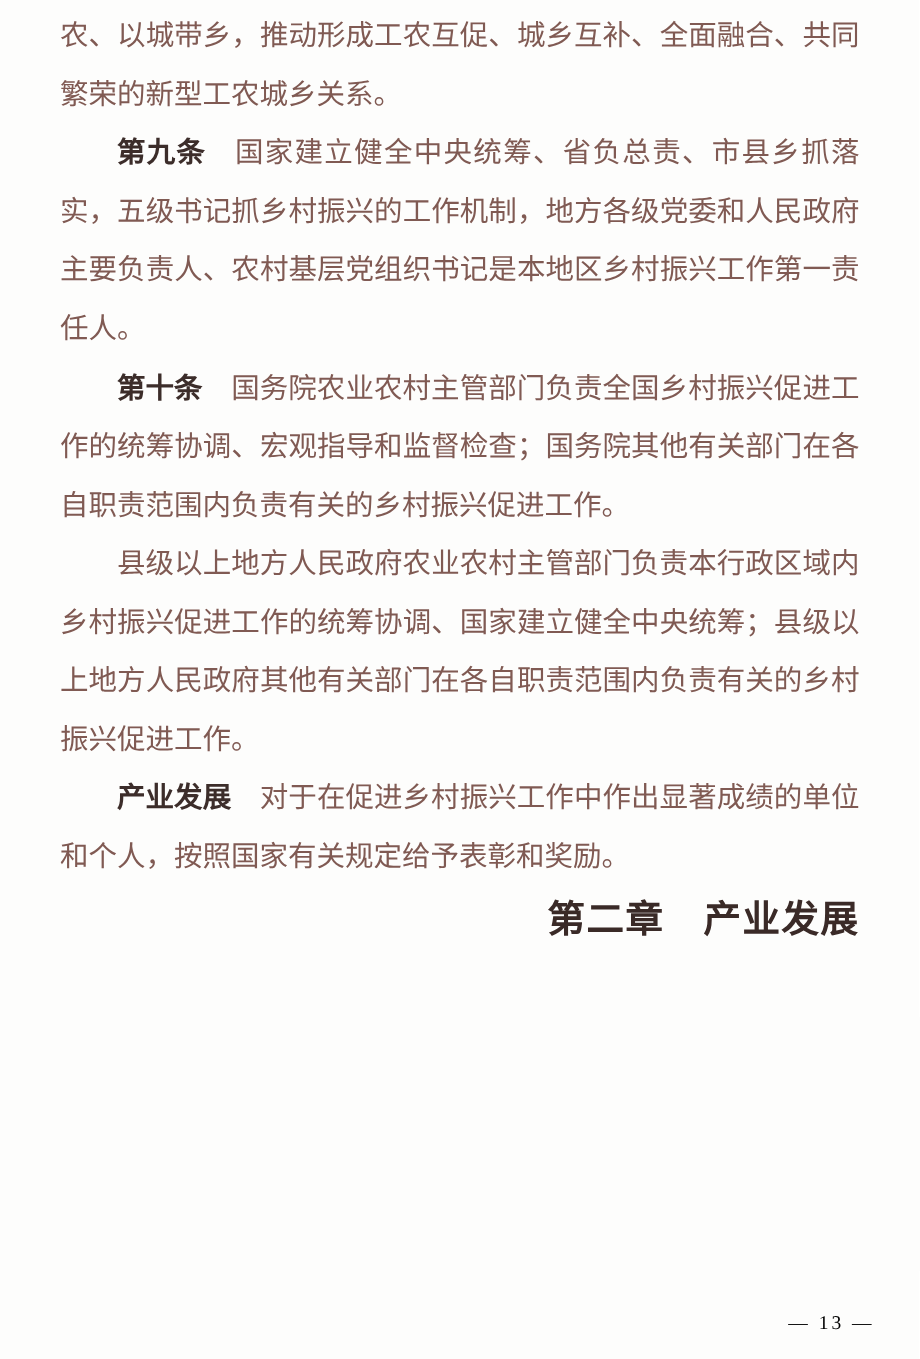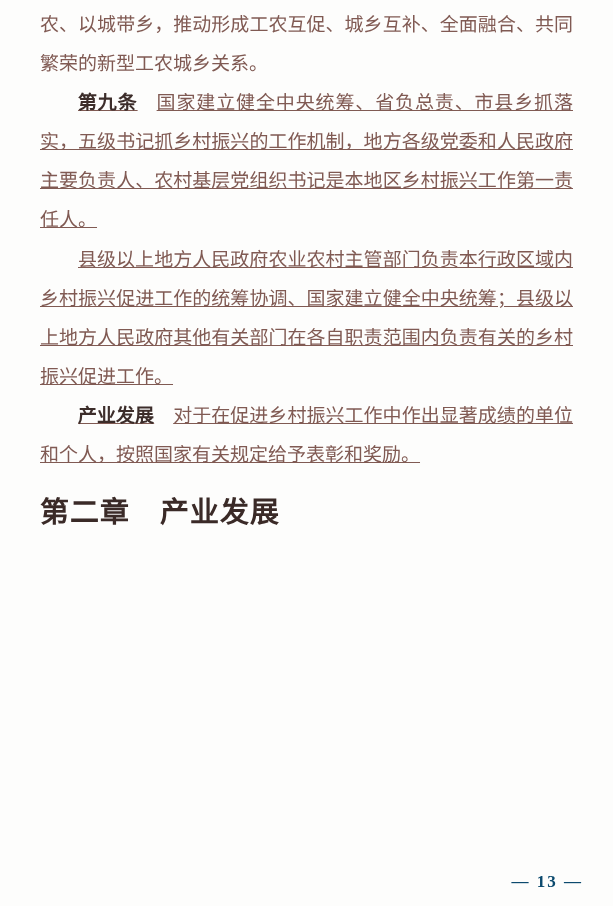--- a/index.html
+++ b/index.html
@@ -27,60 +27,59 @@
     font-size: 19px;
     line-height: 39.1px;
     text-align: justify;
     word-break: break-all;
   }
   .content p {
     margin: 0;
   }
   p.indent {
     text-indent: 2em;
-    text-decoration: underline;
   }
   .term {
     font-weight: bold;
     color: #3c2d2a;
     margin-right: 1em;
   }
   h2.chapter {
-    margin: 19px 0 23px 0;
-    text-align: left;
+    margin: 3px 0 23px 0;
+    text-align: right;
     text-indent: 0;
-    font-size: 29px;
+    font-size: 25px;
     font-weight: bold;
     line-height: 39px;
     color: #3a2a27;
     letter-spacing: 1px;
   }
   .page-number {
     position: absolute;
     right: 30px;
     bottom: 13px;
-    font-size: 17px;
+    font-size: 13px;
     line-height: 22px;
-    color: #0c4a6e;
+    color: #000000;
     letter-spacing: 2px;
     font-family: "Liberation Serif", serif;
-    font-weight: bold;
   }
 </style>
 </head>
 <body>
 
 <div class="page">
   <div class="content">
 
     <p>农、以城带乡，推动形成工农互促、城乡互补、全面融合、共同繁荣的新型工农城乡关系。</p>
 
     <p class="indent"><span class="term">第九条</span><span>国家建立健全中央统筹、省负总责、市县乡抓落实，五级书记抓乡村振兴的工作机制，地方各级党委和人民政府主要负责人、农村基层党组织书记是本地区乡村振兴工作第一责任人。</span></p>
 
 
+    <p class="indent"><span class="term">第十条</span><span>国务院农业农村主管部门负责全国乡村振兴促进工作的统筹协调、宏观指导和监督检查；国务院其他有关部门在各自职责范围内负责有关的乡村振兴促进工作。</span></p>
 
     <p class="indent">县级以上地方人民政府农业农村主管部门负责本行政区域内乡村振兴促进工作的统筹协调、国家建立健全中央统筹；县级以上地方人民政府其他有关部门在各自职责范围内负责有关的乡村振兴促进工作。</p>
 
     <p class="indent"><span class="term">产业发展</span><span>对于在促进乡村振兴工作中作出显著成绩的单位和个人，按照国家有关规定给予表彰和奖励。</span></p>
 
     <h2 class="chapter">第二章　产业发展</h2>
 
 
   </div>
 

